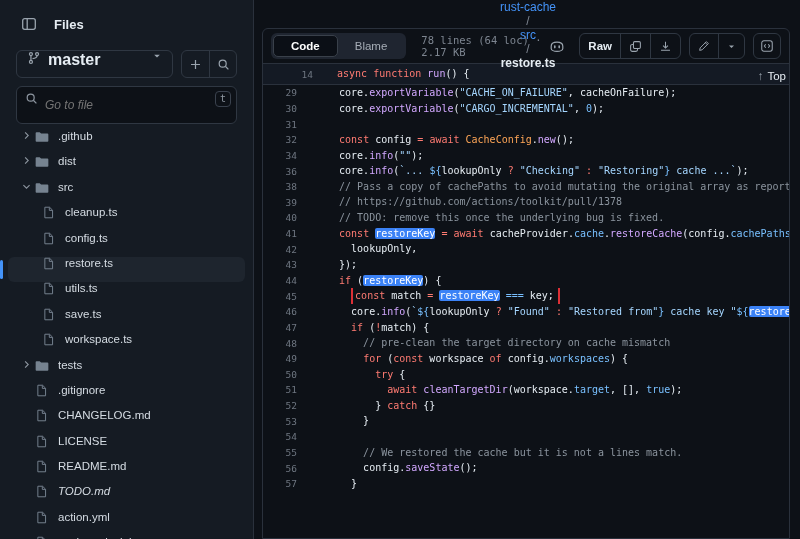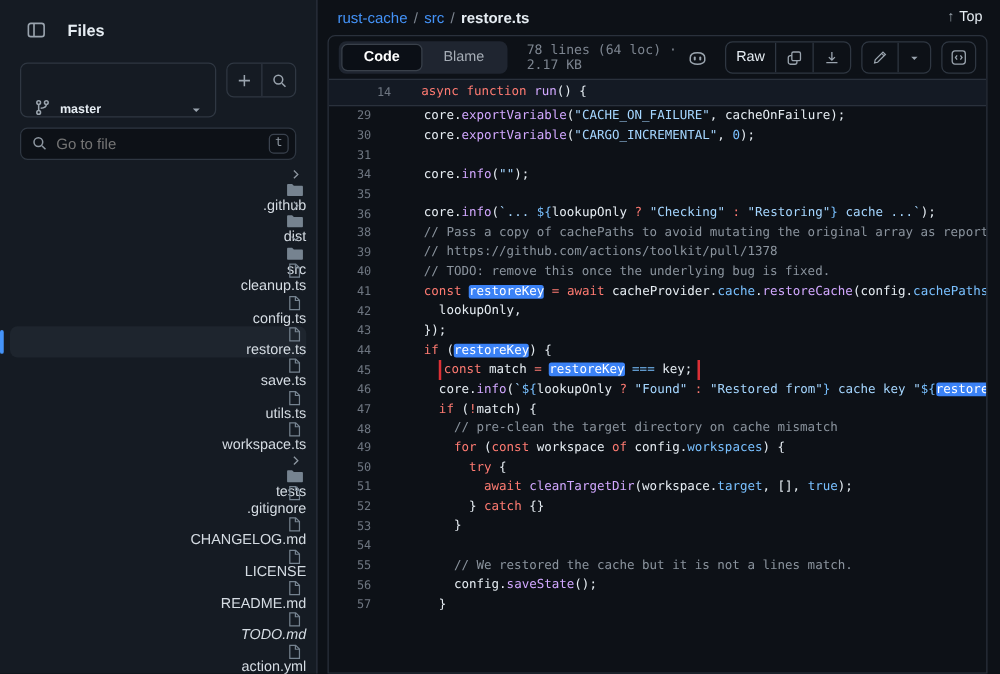--- a/index.html
+++ b/index.html
@@ -8,68 +8,68 @@
   .app { position:relative; width:800px; height:539px; }
 
   
   .sidebar { position:absolute; left:0; top:0; width:254px; height:539px;
              background:#151b23; border-right:1px solid #2a313c; }
   .sb-header { display:flex; align-items:center; gap:12px; padding:10px 16px 0 16px; height:38px; }
   .icon-btn { display:flex; align-items:center; justify-content:center; width:26px; height:26px;
               border-radius:6px; color:#9aa4ae; cursor:pointer; }
   .sb-title { color:#e6edf3; font-weight:bold; font-size:13px; }
   .sb-row { display:flex; gap:8px; padding:0 16px; margin-top:12px; }
-  .branch-btn { flex:1; display:flex; align-items:flex-end; gap:7px; height:44px;
+  .branch-btn { flex:1; display:flex; align-items:flex-start; gap:7px; height:28px;
                 border:1px solid #2f3742; border-radius:6px; padding:0 10px; color:#e6edf3;
-                font-size:10px; font-weight:bold; cursor:pointer; }
+                font-size:16px; font-weight:bold; cursor:pointer; }
   .branch-btn .caret { margin-left:auto; color:#9aa4ae; }
   .mini-group { display:flex; height:28px; border:1px solid #2f3742; border-radius:6px; overflow:hidden; }
   .mini-group .seg { width:27px; display:flex; align-items:center; justify-content:center;
                      color:#9aa4ae; cursor:pointer; font-size:14px; }
   .mini-group .seg + .seg { border-left:1px solid #2f3742; }
   .goto-wrap { margin:8px 16px 0 16px; position:relative; }
-  .goto-input { width:100%; height:26px; background:#0d1117; border:1px solid #2f3742;
-                border-radius:6px; color:#ef4444; font-size:12px; padding:0 26px 0 28px; outline:none; }
+  .goto-input { width:100%; height:38px; background:#0d1117; border:1px solid #2f3742;
+                border-radius:6px; color:#ef4444; font-size:12px; padding:0 26px 0 28px; outline:none;font-style:italic; }
   .goto-icon { position:absolute; left:9px; top:6px; color:#8d96a0; }
   .goto-key { position:absolute; right:6px; top:5px; width:16px; height:16px; border:1px solid #3a424e;
               border-radius:4px; color:#8d96a0; font-size:10px; line-height:14px; text-align:center;
               font-family:"DejaVu Sans Mono", monospace; }
   .tree { margin-top:6px; padding:0 8px; }
-  .tree-row { position:relative; display:flex; align-items:flex-end; height:25.4px; border-radius:6px;
-              color:#d5dce3; font-size:11.5px; cursor:pointer;flex-direction:column; }
+  .tree-row { position:relative; display:flex; align-items:flex-start; height:25.4px; border-radius:6px;
+              color:#d5dce3; font-size:11.5px; cursor:pointer; }
   .tree-row.sel { background:#1e252e; }
   .sel-bar { position:absolute; left:-8px; top:3px; width:3px; height:19px; background:#4493f8; border-radius:2px; }
   .tree-chev { width:18px; display:flex; align-items:center; justify-content:center; color:#8d96a0; }
   .tree-spacer { width:18px; }
   .tree-ic { width:16px; display:flex; align-items:center; }
   .tree-label { margin-left:7px; white-space:nowrap; }
 
   
   .main { position:absolute; left:254px; top:0; width:546px; height:539px; }
-  .crumbs { display:flex; align-items:center; height:28px; padding:0 14px 0 16px; font-size:12px; }
+  .crumbs { display:flex; align-items:center; height:28px; padding:0 14px 0 16px; font-size:12px;flex-direction:column; }
   .crumb-link { color:#4493f8; cursor:pointer; }
   .crumb-sep { color:#7d8590; margin:0 5px; }
   .crumb-file { color:#e6edf3; font-weight:bold; }
   .top-btn { margin-left:auto; color:#e6edf3; font-size:11.5px; display:flex; gap:4px; align-items:center; cursor:pointer; }
   .top-btn .arr { color:#9aa4ae; }
 
   .container { margin:0 10px 0 8px; height:511px; border:1px solid #2a313c;
                border-radius:6px 6px 0 0; background:#0d1117; overflow:hidden; }
   .toolbar { display:flex; align-items:center; height:34px; padding:0 8px; }
   .tabs { display:flex; background:#1f2530; border-radius:6px; padding:2px; height:26px; }
   .tab { display:flex; align-items:center; padding:0 17px; border-radius:5px; font-size:11.5px;
          color:#a6adb6; cursor:pointer; }
   .tab.active { background:#0b0f16; border:1px solid #39404a; color:#fff; font-weight:bold; }
   .meta { margin-left:15px; color:#7d8590; font-size:10.5px; font-family:"DejaVu Sans Mono", monospace; }
   .tb-right { margin-left:auto; display:flex; align-items:center; gap:8px; }
   .btn-group { display:flex; height:26px; border:1px solid #2f3742; border-radius:6px; overflow:hidden; }
   .btn-group .seg { display:flex; align-items:center; justify-content:center; padding:0 8px;
                     color:#9aa4ae; font-size:11.5px; cursor:pointer; }
   .btn-group .seg + .seg { border-left:1px solid #2f3742; }
-  .btn-group .seg.txt { color:#e6edf3; font-weight:normal; }
+  .btn-group .seg.txt { color:#e6edf3; font-weight:bold; }
   .sq-btn { width:28px; height:26px; display:flex; align-items:center; justify-content:center;
             color:#9aa4ae; border-radius:6px; cursor:pointer; }
   .sq-btn.bordered { border:1px solid #2f3742; }
 
   
   .code-font { font-family:"DejaVu Sans Mono", monospace; font-size:10px; }
   .sticky-line { display:flex; align-items:center; height:22px; background:#141a24;
                  border-top:1px solid #2a313c; border-bottom:1px solid #2a313c; }
   .sticky-line .ln { flex:0 0 50px; }
   .sticky-line .lc { padding-left:24px; }
@@ -223,31 +223,31 @@
           <span class="tree-label">restore.ts</span>
         </div>
         <div class="tree-row" style="padding-left: 16px;">
           <span class="tree-spacer"></span>
           <span class="tree-ic">
             <svg width="13" height="13" viewBox="0 0 16 16" fill="none" stroke="#768390" stroke-width="1.2">
               <path d="M3.5 1.5h5.8L13 5.2v9.3h-9.5z"></path>
               <path d="M9 1.8V5.4h3.7"></path>
             </svg>
           </span>
+          <span class="tree-label">utils.ts</span>
+        </div>
+        <div class="tree-row" style="padding-left: 16px;">
+          <span class="tree-spacer"></span>
+          <span class="tree-ic">
+            <svg width="13" height="13" viewBox="0 0 16 16" fill="none" stroke="#768390" stroke-width="1.2">
+              <path d="M3.5 1.5h5.8L13 5.2v9.3h-9.5z"></path>
+              <path d="M9 1.8V5.4h3.7"></path>
+            </svg>
+          </span>
           <span class="tree-label">save.ts</span>
-        </div>
-        <div class="tree-row" style="padding-left: 16px;">
-          <span class="tree-spacer"></span>
-          <span class="tree-ic">
-            <svg width="13" height="13" viewBox="0 0 16 16" fill="none" stroke="#768390" stroke-width="1.2">
-              <path d="M3.5 1.5h5.8L13 5.2v9.3h-9.5z"></path>
-              <path d="M9 1.8V5.4h3.7"></path>
-            </svg>
-          </span>
-          <span class="tree-label">utils.ts</span>
         </div>
         <div class="tree-row" style="padding-left: 16px;">
           <span class="tree-spacer"></span>
           <span class="tree-ic">
             <svg width="13" height="13" viewBox="0 0 16 16" fill="none" stroke="#768390" stroke-width="1.2">
               <path d="M3.5 1.5h5.8L13 5.2v9.3h-9.5z"></path>
               <path d="M9 1.8V5.4h3.7"></path>
             </svg>
           </span>
           <span class="tree-label">workspace.ts</span>
@@ -426,26 +426,26 @@
           </div>
           <div class="code-row">
             <span class="ln">30</span>
             <span class="lc"><span class="tok-p">  core.</span><span class="tok-f">exportVariable</span><span class="tok-p">(</span><span class="tok-s">"CARGO_INCREMENTAL"</span><span class="tok-p">, </span><span class="tok-c">0</span><span class="tok-p">);</span></span>
           </div>
           <div class="code-row">
             <span class="ln">31</span>
             <span class="lc"></span>
           </div>
           <div class="code-row">
+            <span class="ln">32</span>
+            <span class="lc"><span class="tok-p">  </span><span class="tok-k">const</span><span class="tok-p"> config </span><span class="tok-k">=</span><span class="tok-p"> </span><span class="tok-k">await</span><span class="tok-p"> </span><span class="tok-e">CacheConfig</span><span class="tok-p">.</span><span class="tok-f">new</span><span class="tok-p">();</span></span>
+          </div>
+          <div class="code-row">
             <span class="ln">34</span>
             <span class="lc"><span class="tok-p">  core.</span><span class="tok-f">info</span><span class="tok-p">(</span><span class="tok-s">""</span><span class="tok-p">);</span></span>
-          </div>
-          <div class="code-row">
-            <span class="ln">35</span>
-            <span class="lc"></span>
           </div>
           <div class="code-row">
             <span class="ln">36</span>
             <span class="lc"><span class="tok-p">  core.</span><span class="tok-f">info</span><span class="tok-p">(</span><span class="tok-s">`... </span><span class="tok-c">${</span><span class="tok-p">lookupOnly </span><span class="tok-k">?</span><span class="tok-p"> </span><span class="tok-s">"Checking"</span><span class="tok-p"> </span><span class="tok-k">:</span><span class="tok-p"> </span><span class="tok-s">"Restoring"</span><span class="tok-c">}</span><span class="tok-s"> cache ...`</span><span class="tok-p">);</span></span>
           </div>
           <div class="code-row">
             <span class="ln">38</span>
             <span class="lc"><span class="tok-m">  // Pass a copy of cachePaths to avoid mutating the original array as reported by</span></span>
           </div>
           <div class="code-row">

